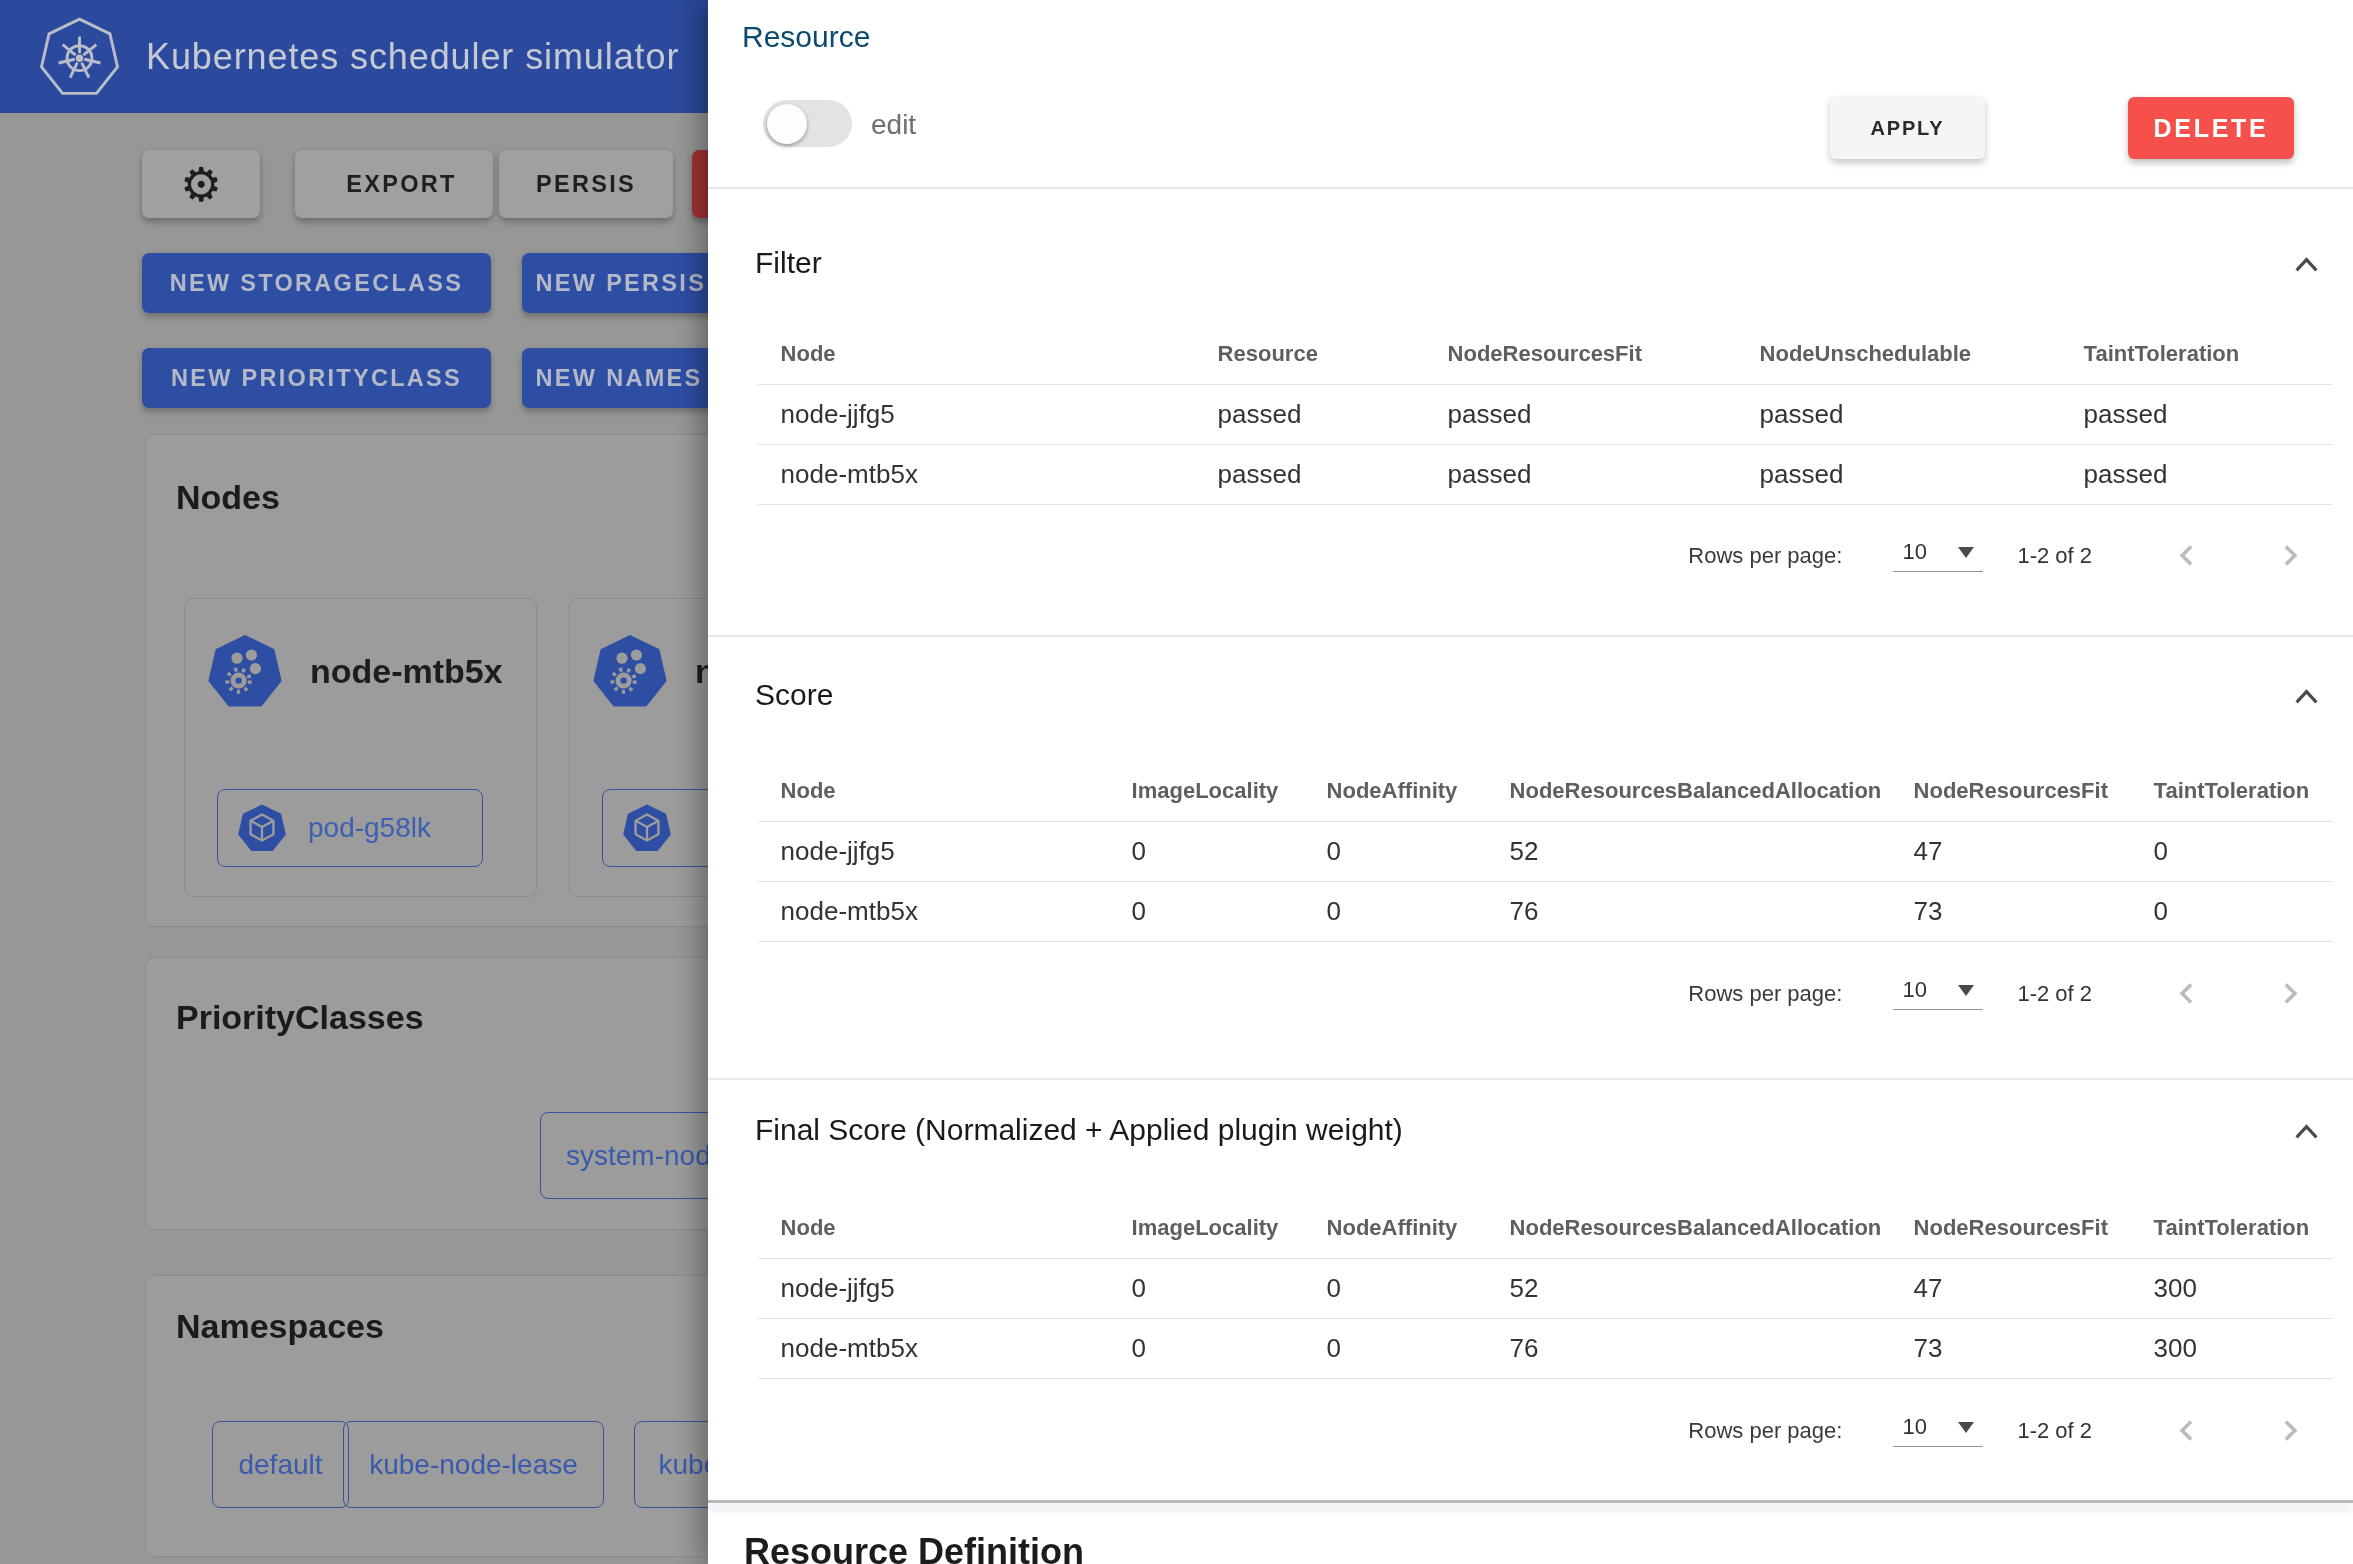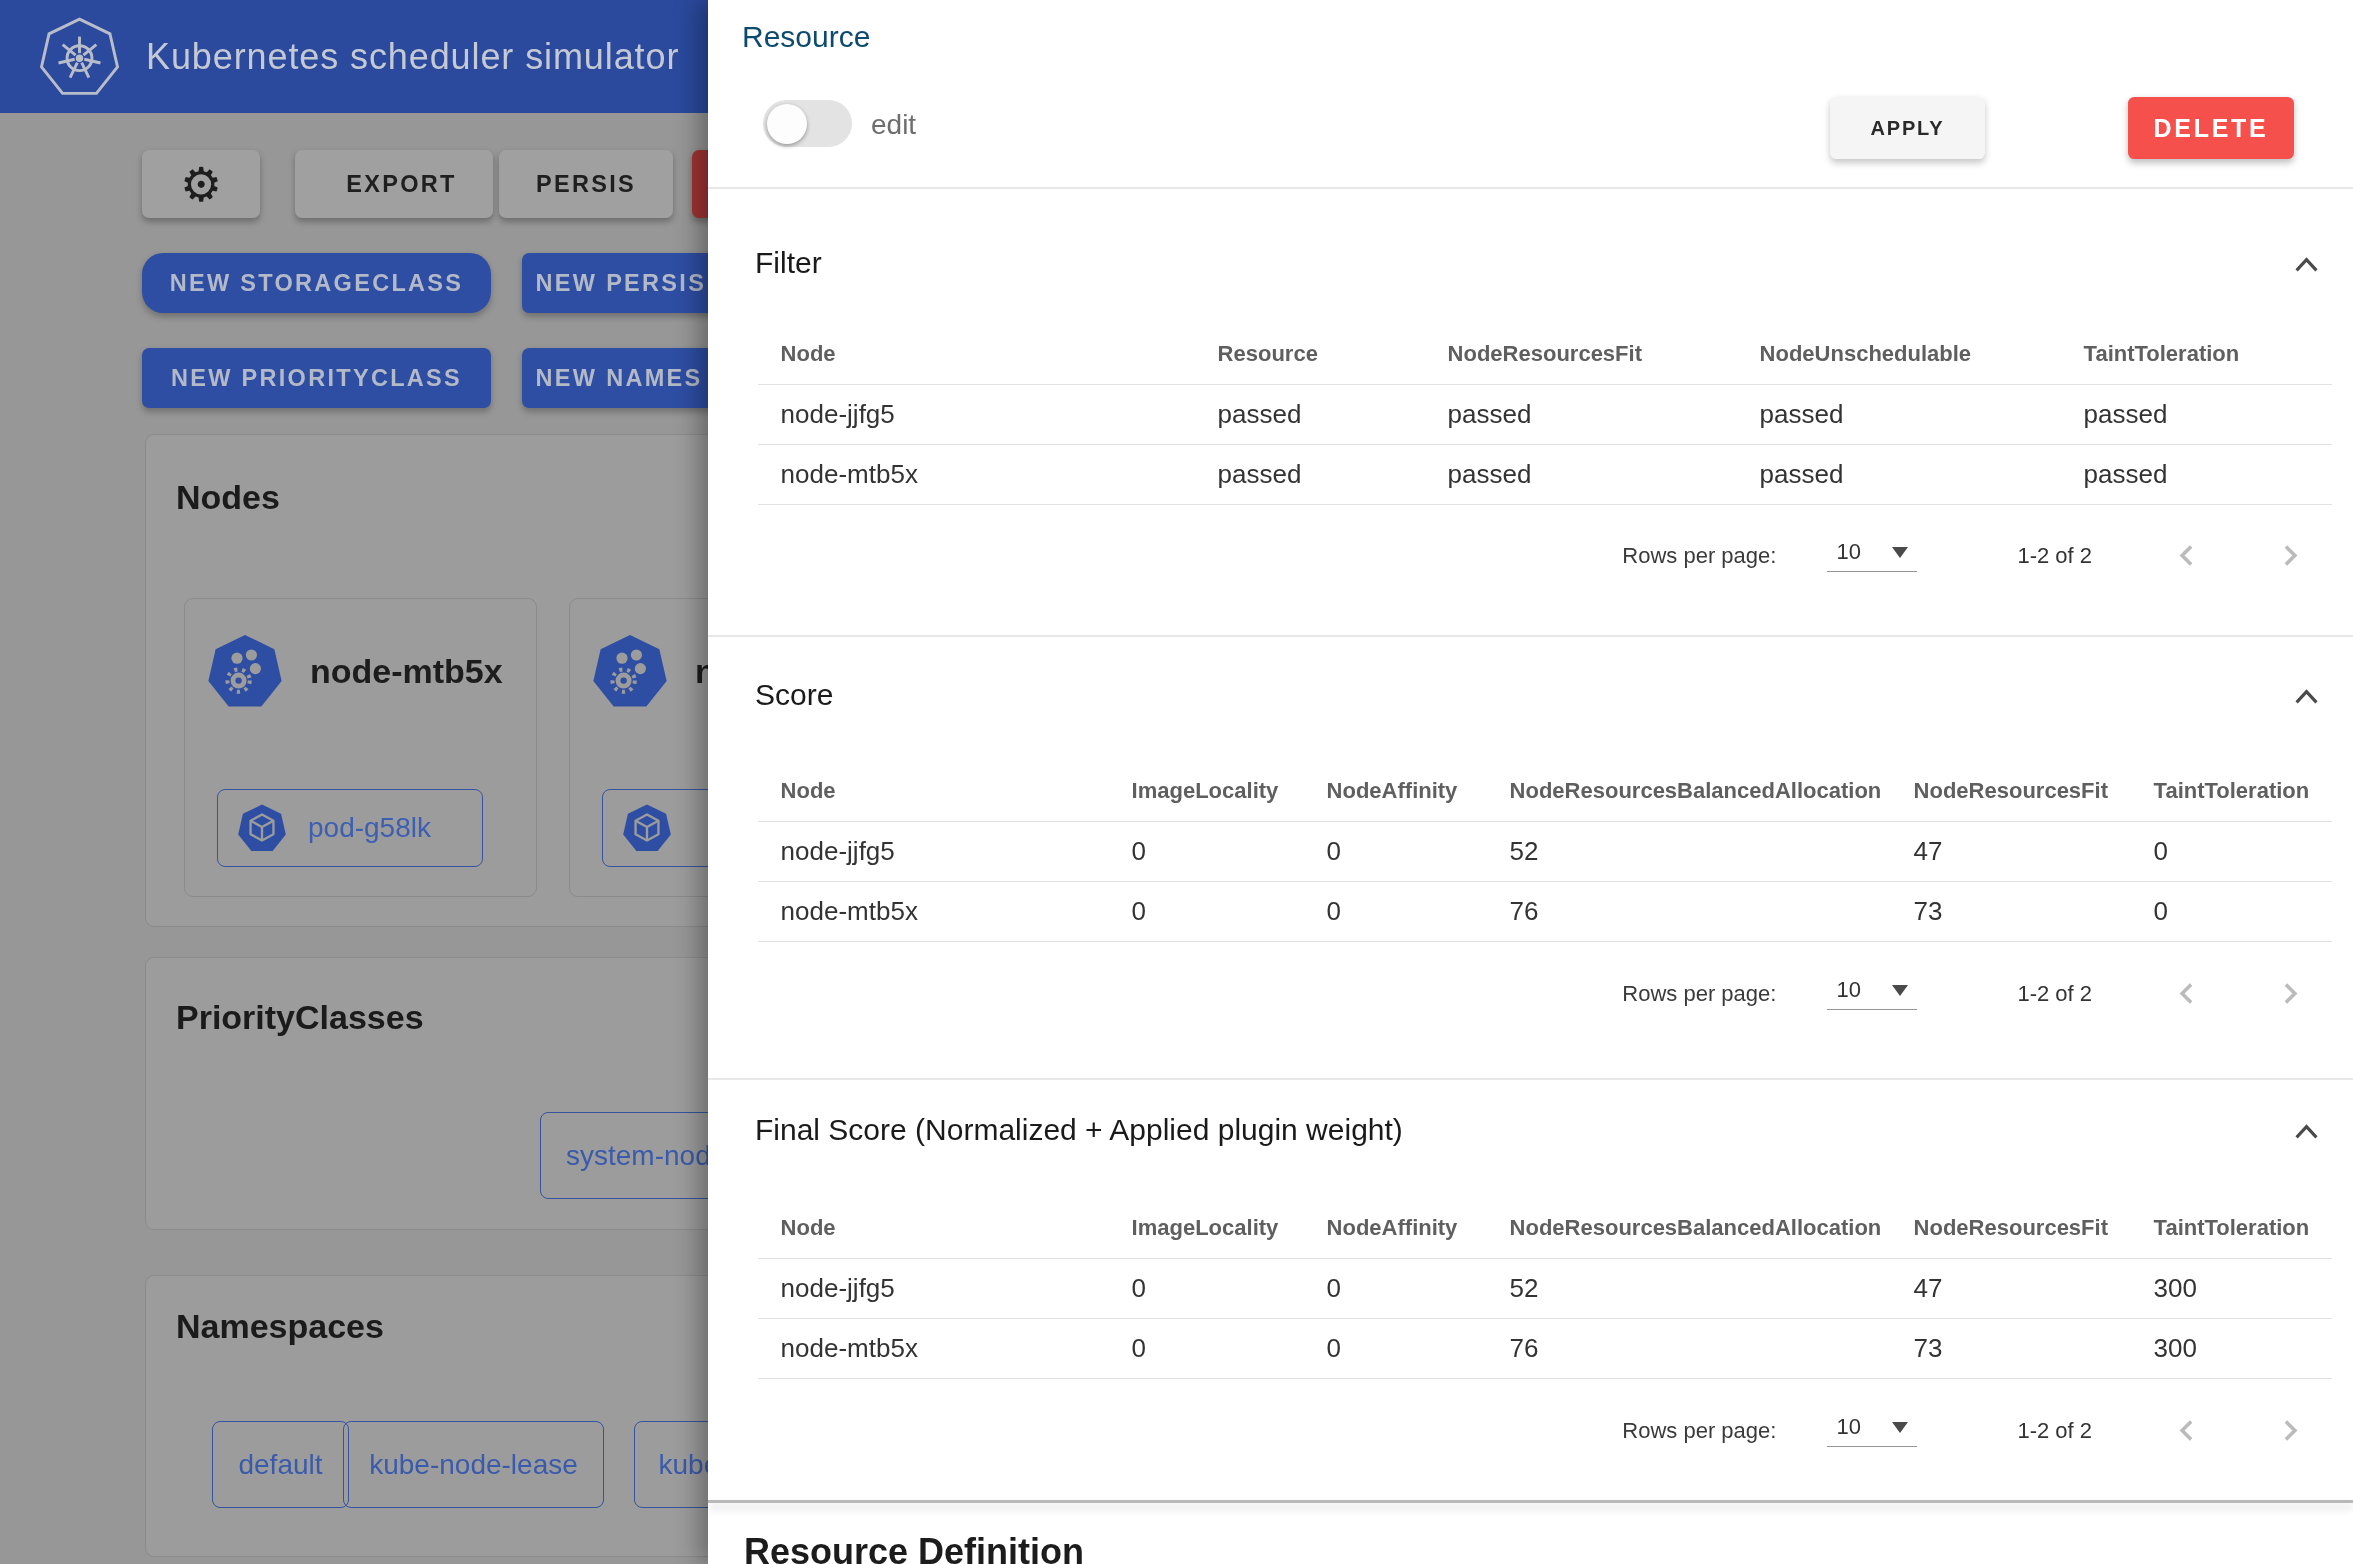--- a/index.html
+++ b/index.html
@@ -24,21 +24,21 @@
     display:flex;align-items:center;justify-content:center;color:#1f1f1f;font-size:23.5px;font-weight:700;letter-spacing:2.3px;cursor:pointer;}
   .btn-gear{left:142px;top:150px;width:118px;height:68px;}
   .gear-glyph{font-family:"DejaVu Sans",sans-serif;font-size:47px;font-weight:400;letter-spacing:0;color:#1e1e1e;line-height:1;}
   .btn-export{left:295px;top:150px;width:198px;height:68px;padding-left:15px;}
   .btn-import{left:499px;top:150px;width:174px;height:68px;}
   .btn-red-sliver{left:692px;top:150px;width:100px;height:68px;background:#a23333;}
 
   .btn-blue{position:absolute;height:60px;background:var(--primary-blue);border-radius:7.2px;color:#b4b9c7;
     font-size:23.5px;font-weight:700;letter-spacing:2.3px;display:flex;align-items:center;justify-content:center;
     box-shadow:0 3.6px 6.3px rgba(0,0,0,.25);cursor:pointer;white-space:nowrap;overflow:hidden;}
-  .btn-sc{left:142px;top:253px;width:349px;border-radius:21px;}
+  .btn-sc{left:142px;top:253px;width:349px;}
   .btn-pv{left:522px;top:253px;width:389px;justify-content:flex-start;padding-left:13.6px;}
   .btn-pc{left:142px;top:348px;width:349px;}
   .btn-ns{left:522px;top:348px;width:389px;justify-content:flex-start;padding-left:13.6px;}
 
   .card{position:absolute;background:#9c9c9c;border:1.8px solid #8b8b8b;border-radius:9px;}
   .card-title{position:absolute;left:30px;font-size:34px;font-weight:600;color:#1b1b1b;}
   .nodes-card{left:145px;top:434px;width:633px;height:493px;}
   .pc-card{left:145px;top:957px;width:633px;height:273px;}
   .ns-card{left:145px;top:1275px;width:633px;height:282px;}
 
@@ -89,21 +89,21 @@
   table.data td{font-size:26px;color:#333333;height:60px;padding:0 7.2px 0 22.6px;border-bottom:1.8px solid #e2e2e2;
     vertical-align:middle;white-space:nowrap;overflow:hidden;}
 
   .pagination{position:absolute;left:50px;width:1574px;height:43px;display:flex;justify-content:flex-end;align-items:center;padding-right:27px;}
   .pg1{top:534px;} .pg2{top:972px;} .pg3{top:1409px;}
   .pg-label{font-size:22px;color:#3a3a3a;}
   .pg-select{margin-left:51px;width:90px;display:flex;align-items:center;justify-content:space-between;
     padding:0 9px 5.4px 9px;border-bottom:1.8px solid #949494;cursor:pointer;}
   .pg-select .val{font-size:22px;color:#333;}
   .caret{width:0;height:0;border-left:8.1px solid transparent;border-right:8.1px solid transparent;border-top:11px solid #4a4a4a;}
-  .pg-range{margin-left:100px;font-size:22px;color:#333;text-align:right;}
+  .pg-range{margin-left:34px;font-size:22px;color:#333;text-align:right;}
   .pg-chev{margin-left:71px;width:31px;height:31px;cursor:pointer;display:flex;align-items:center;justify-content:center;}
   .pg-chev.first{margin-left:80px;}
 
   .res-def-title{position:absolute;left:36px;top:1531px;font-size:36px;font-weight:700;color:#1c1c1c;}
 </style>
 </head>
 <body>
 
 <div class="page">
 

